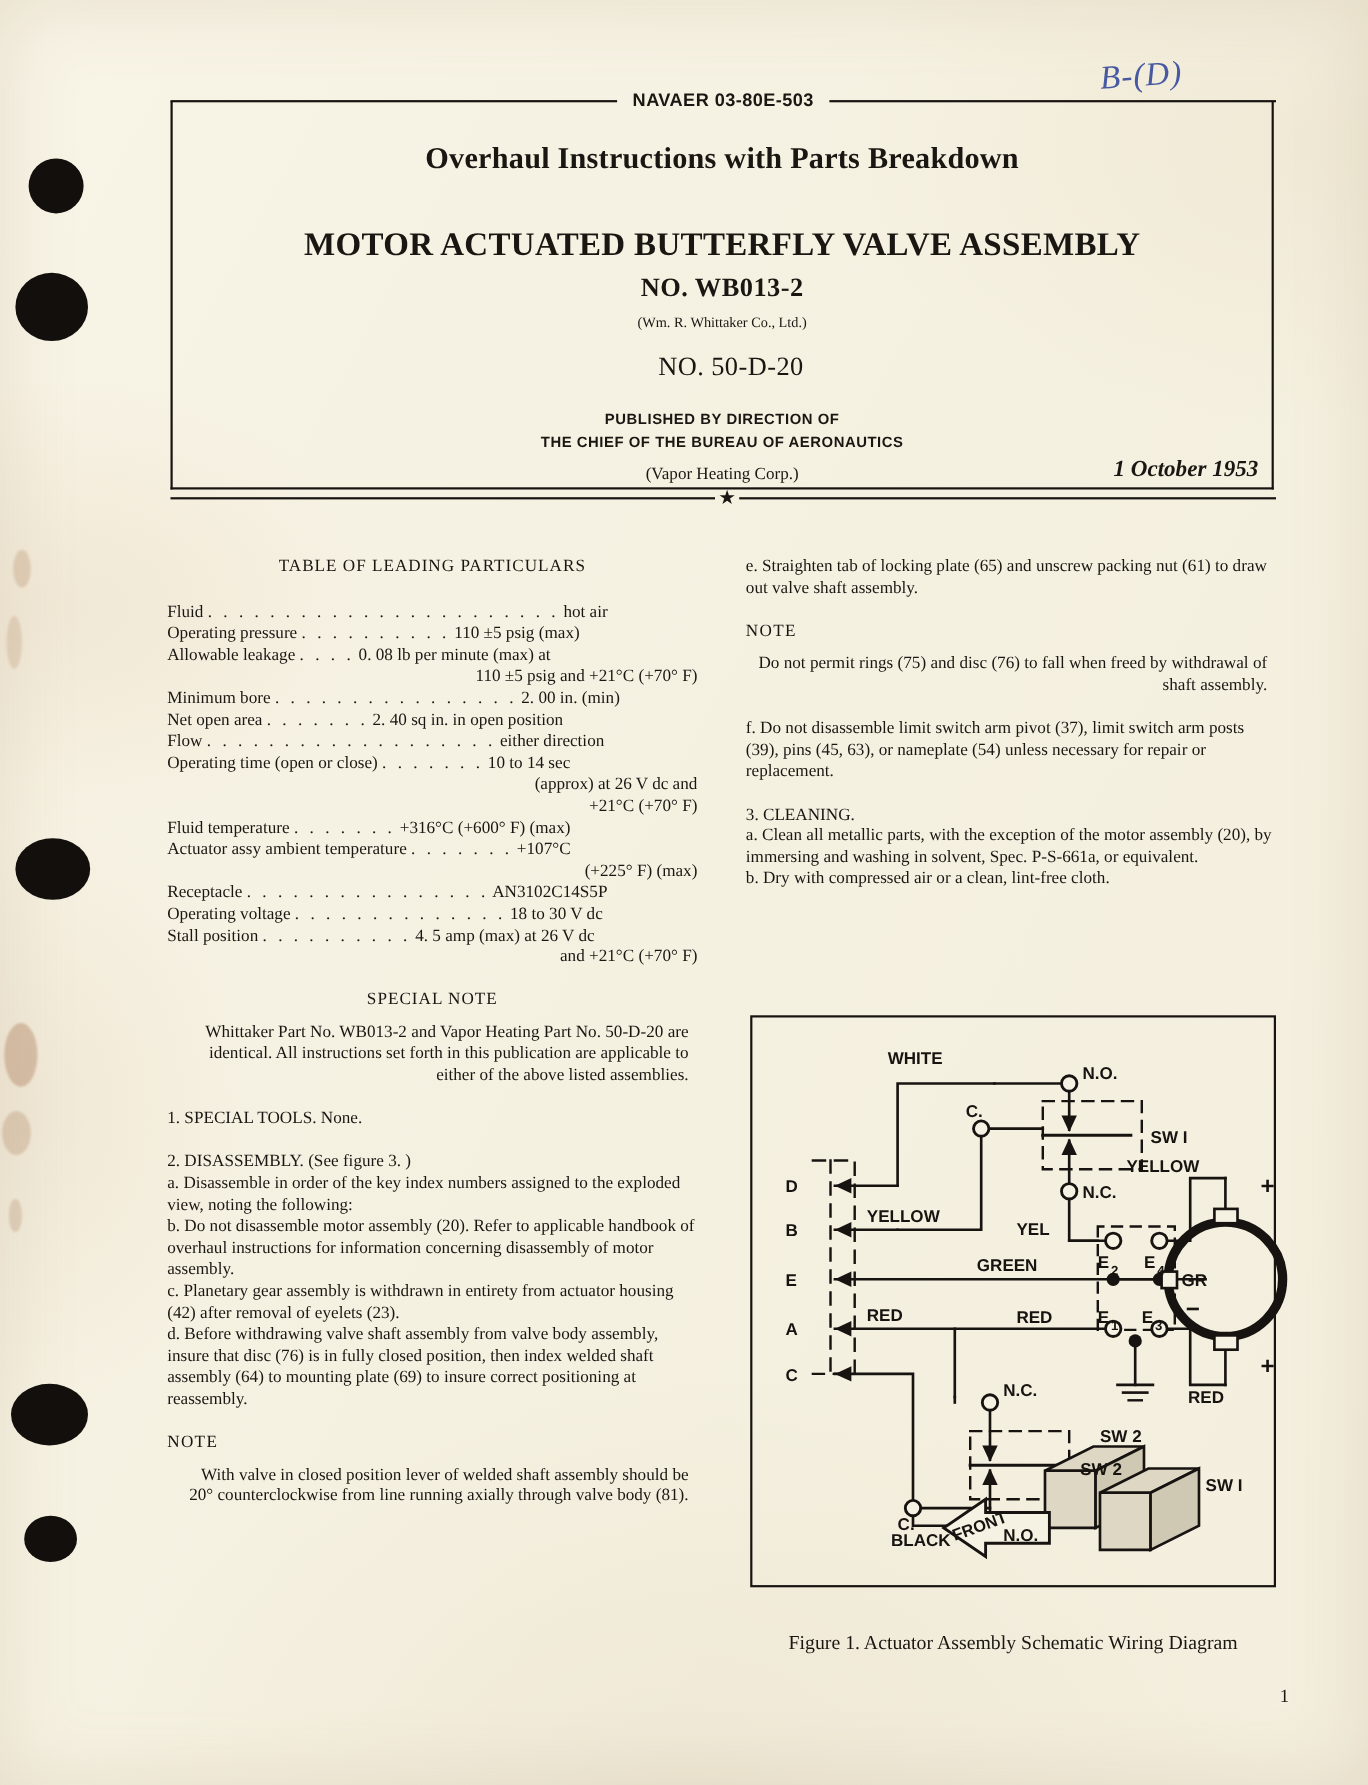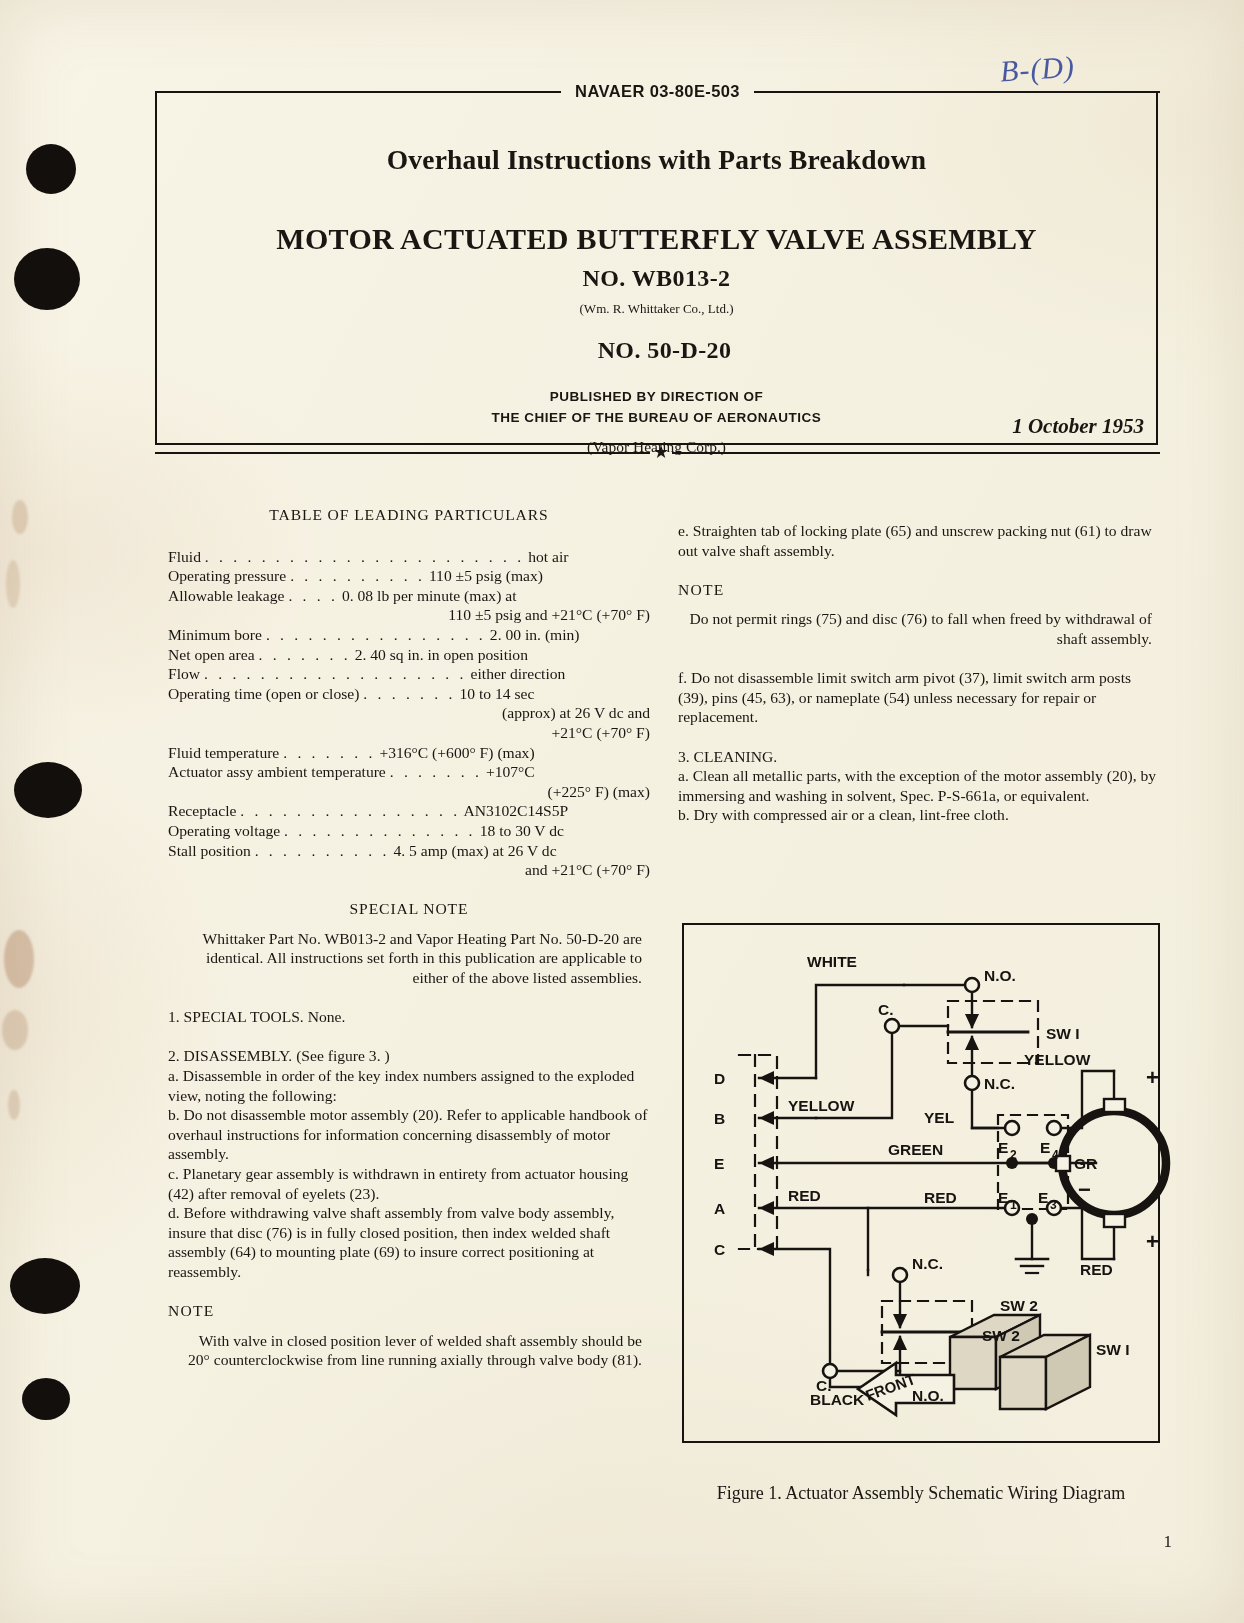--- a/index.html
+++ b/index.html
@@ -109,42 +109,42 @@
     left: 155px;
     top: 92px;
     width: 1003px;
     height: 353px;
     box-sizing: border-box;
     text-align: center;
   }
   #title-main {
     font-size: 27.5px;
     font-weight: bold;
-    margin-top: 52px;
+    margin-top: 36px;
     letter-spacing: .2px;
   }
   #title-product {
     font-size: 30px;
     font-weight: bold;
     margin-top: 46px;
     letter-spacing: .3px;
   }
   #title-no1 {
     font-size: 24px;
     font-weight: bold;
     margin-top: 9px;
     letter-spacing: .4px;
   }
   #title-maker1 {
     font-size: 13px;
     margin-top: 9px;
   }
   #title-no2 {
     font-size: 24px;
-    font-weight: bold;
+    font-weight: normal;
     margin-top: 20px;
     letter-spacing: .4px;
     padding-left: 16px;
   }
   #title-maker2 {
     font-size: 15.5px;
     margin-top: 9px;
   }
   #published-block {
     font-family: "Liberation Sans", sans-serif;
@@ -179,22 +179,22 @@
     padding: 0 3px;
     transform: translateY(-1px);
   }
 
   
   .col {
     position: absolute;
     font-size: 15.6px;
     line-height: 19.6px;
   }
-  #col-left  { left: 152px;  top: 505px; width: 482px; margin-left: 16px; }
-  #col-right { left: 678px;  top: 521px; width: 482px; }
+  #col-left  { left: 152px;  top: 505px; width: 482px; }
+  #col-right { left: 678px;  top: 505px; width: 482px; }
 
   .sec-head {
     text-align: center;
     letter-spacing: .9px;
     font-size: 15.6px;
   }
 
   .tlp {
     margin-top: 22px;
   }

